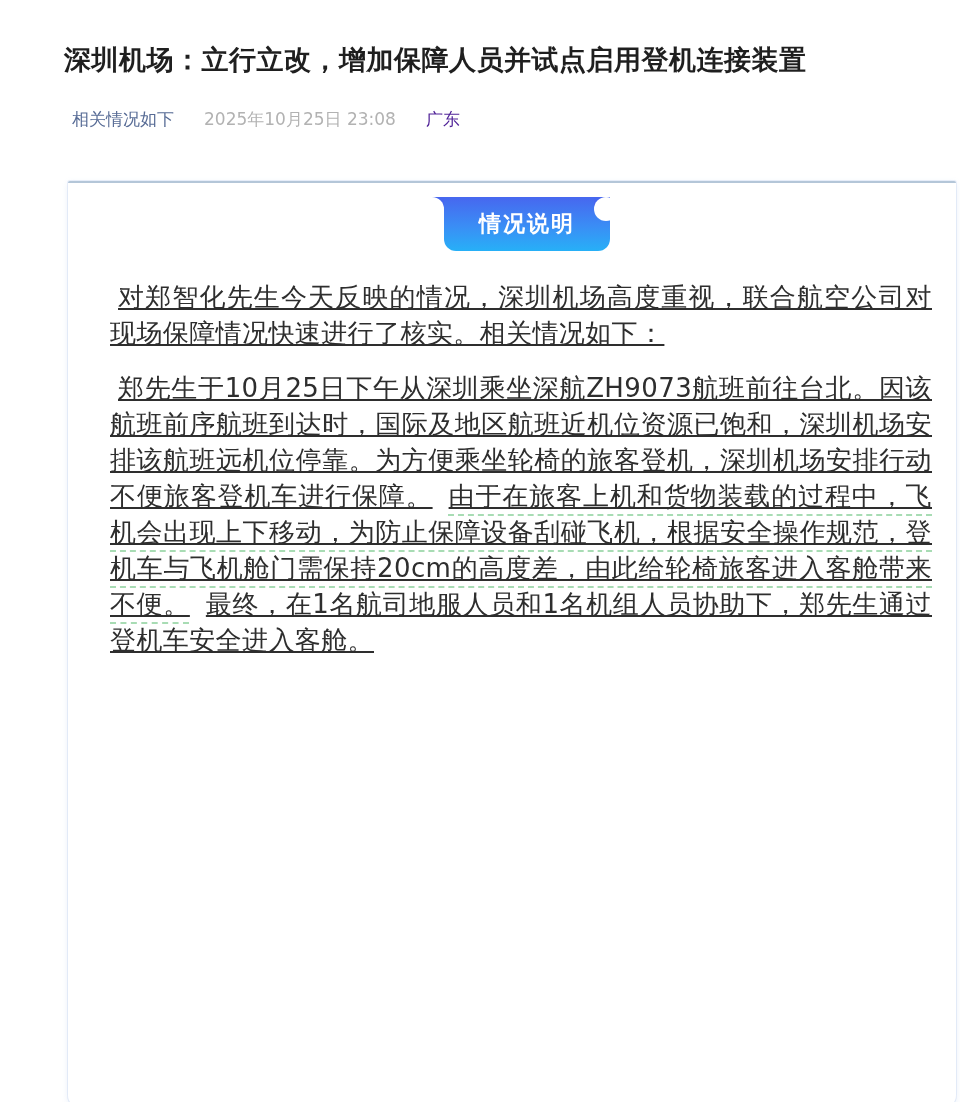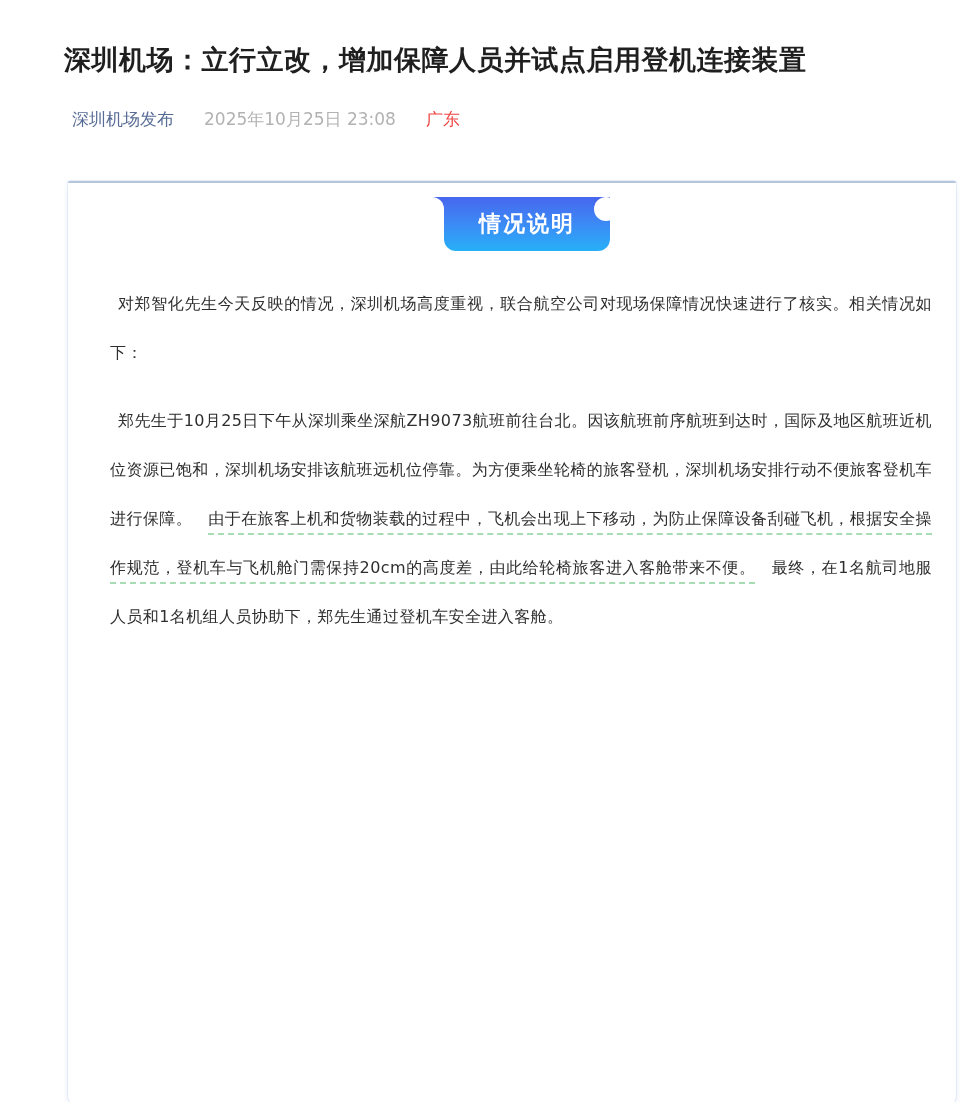--- a/index.html
+++ b/index.html
@@ -30,21 +30,21 @@
       left: 40px;
       top: 74px;
       font-size: 17px;
       line-height: 26px;
       white-space: nowrap;
       display: flex;
       gap: 14px;
     }
     .meta-source { color: #576b95; }
     .meta-date { color: #b2b2b2; }
-    .meta-location { color: #ef4444; }
+    .meta-location { color: #4c1d95; }
 
     .card {
       position: absolute;
       left: 44px;
       top: 157px;
       width: 888px;
       height: 928px;
       background: #ffffff;
       border-top: 2px solid #b4c6d8;
       border-radius: 2px 2px 14px 14px;
@@ -97,43 +97,44 @@
       letter-spacing: 2px;
     }
 
     .card-body {
       position: absolute;
       left: 26px;
       top: 80px;
       width: 838px;
     }
     .para {
-      font-size: 16px;
-      line-height: 49px;
+      font-size: 26px;
+      line-height: 36px;
       color: #2e2e2e;
       text-align: justify;
       letter-spacing: 0.4px;
       margin-bottom: 19px;
+      text-decoration: underline;
     }
     .para .hl-underline {
       text-decoration: underline dashed #a8dcb4;
       text-decoration-thickness: 2px;
       text-underline-offset: 9px;
     }
     .para .hl-blue {
       color: #4a8fdc;
     }
   </style>
 </head>
 <body>
 
 <h1 class="article-title">深圳机场：立行立改，增加保障人员并试点启用登机连接装置</h1>
 
 <div class="meta-row">
-  <span class="meta-source">深圳机场发布</span>
+  <span class="meta-source">相关情况如下</span>
   <span class="meta-date">2025年10月25日 23:08</span>
   <span class="meta-location">广东</span>
 </div>
 
 <div class="card">
   <div class="badge-wrap">
     <div class="badge-flare left"></div>
     <div class="badge">
       <span class="badge-label">情况说明</span>
     </div>

